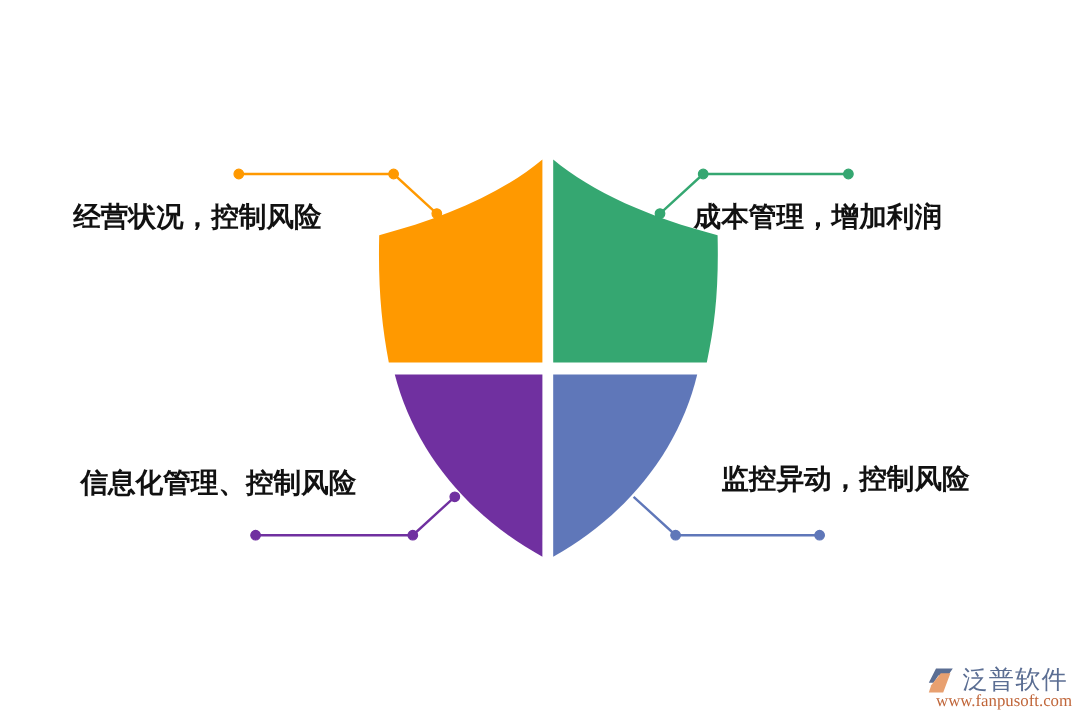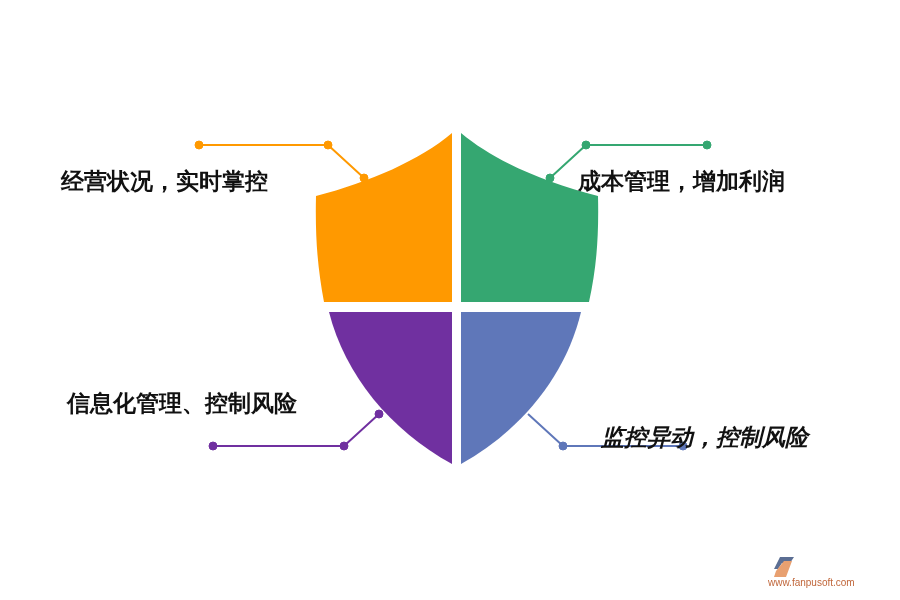--- a/index.html
+++ b/index.html
@@ -4,22 +4,22 @@
 <style>
   html, body { margin: 0; padding: 0; background: #ffffff; }
   body { width: 900px; height: 600px; position: relative; overflow: hidden;
          font-family: "DejaVu Sans", "Liberation Sans", sans-serif; }
   .canvas { position: absolute; left: 0; top: 0; width: 900px; height: 600px; }
   .label { position: absolute; font-size: 23px; font-weight: bold; color: #111111;
            white-space: nowrap; letter-spacing: 0px; line-height: 30px; }
   .logo { position: absolute; left: 768px; top: 552px; width: 130px; height: 40px; }
   .logo-name { position: absolute; left: 34px; top: 0px; font-size: 21px; color: #5b6e93;
                letter-spacing: 1px; white-space: nowrap; }
-  .logo-url { position: absolute; left: 0; top: 25px; font-size: 10px; color: #c0663a;
-              font-family: Liberation Sans, sans-serif; white-space: nowrap; }
+  .logo-url { position: absolute; left: 12px; top: 25px; font-size: 14px; color: #c0663a;
+              font-family: Liberation Serif, serif; white-space: nowrap; }
   .logo-icon { position: absolute; left: 2px; top: 3px; }
 </style>
 </head>
 <body>
 
 <svg class="canvas" viewBox="0 0 900 600" xmlns="http://www.w3.org/2000/svg">
 
   <path d="M452,133 C420,160 370,182 316,196 C315,240 318,270 324,302 L452,302 Z" fill="#FF9900"></path>
   <path d="M461,133 C493,160 543,182 598,196 C599,240 596,270 589,302 L461,302 Z" fill="#35A771"></path>
   <path d="M329,312 L452,312 L452,464 C390,430 345,375 329,312 Z" fill="#7030A0"></path>
@@ -46,24 +46,25 @@
     <circle cx="379" cy="414" r="4"></circle>
   </g>
 
   <g stroke="#5F77B9" fill="#5F77B9">
     <polyline points="528,414 563,446 683,446" fill="none" stroke-width="2"></polyline>
     <circle cx="563" cy="446" r="4"></circle>
     <circle cx="683" cy="446" r="4"></circle>
   </g>
 </svg>
 
-<div class="label" style="left:61px; top:166px;">经营状况，实时掌控</div>
+<div class="label" style="left:61px; top:166px;">经营状况，控制风险</div>
 <div class="label" style="left:578px; top:166px;">成本管理，增加利润</div>
 <div class="label" style="left:67px; top:388px;">信息化管理、控制风险</div>
-<div class="label" style="left:601px; top:422px;font-style:italic;">监控异动，控制风险</div>
+<div class="label" style="left:601px; top:385px;">监控异动，控制风险</div>
 
 <div class="logo">
   <svg class="logo-icon" width="28" height="24" viewBox="0 0 28 24">
     <path d="M10,2 L24,2 L20,8 L12,8 L8,14 L4,14 Z" fill="#5b6e93"></path>
     <path d="M6,16 L14,6 L22,6 L16,22 L4,22 Z" fill="#e8a070"></path>
   </svg>
+  <span class="logo-name">泛普软件</span>
   <span class="logo-url">www.fanpusoft.com</span>
 </div>
 
 </body></html>

